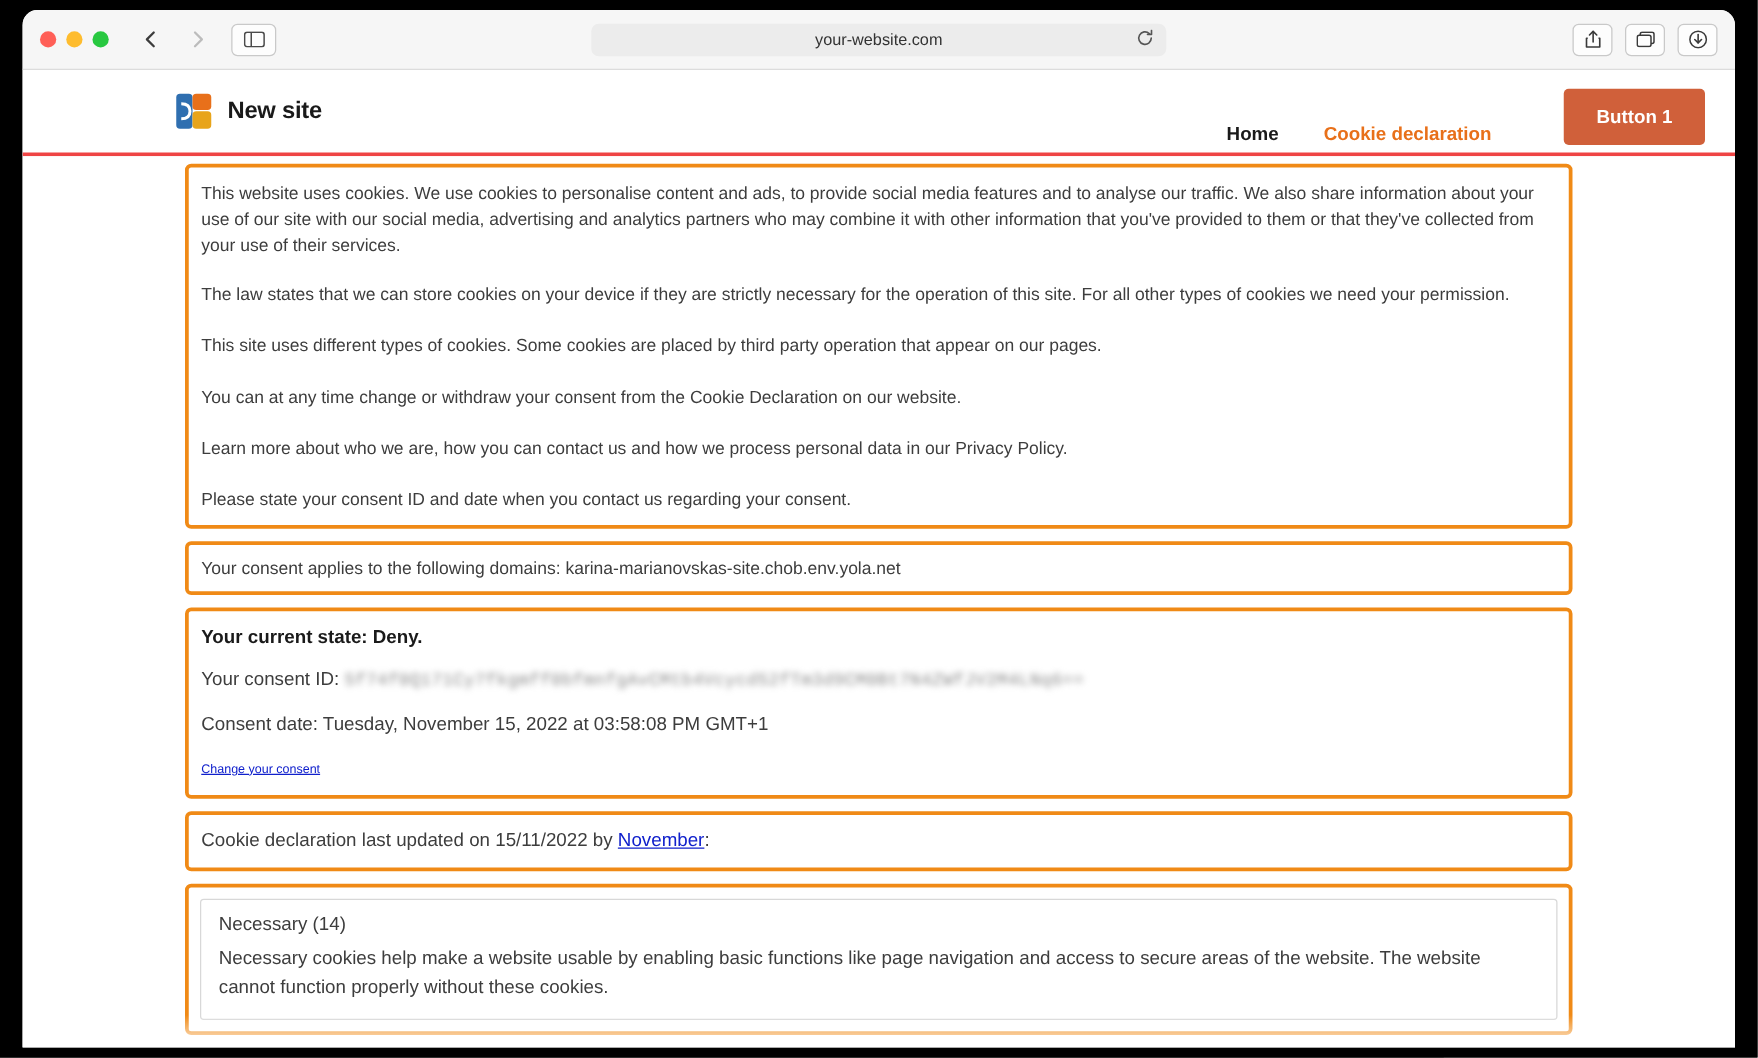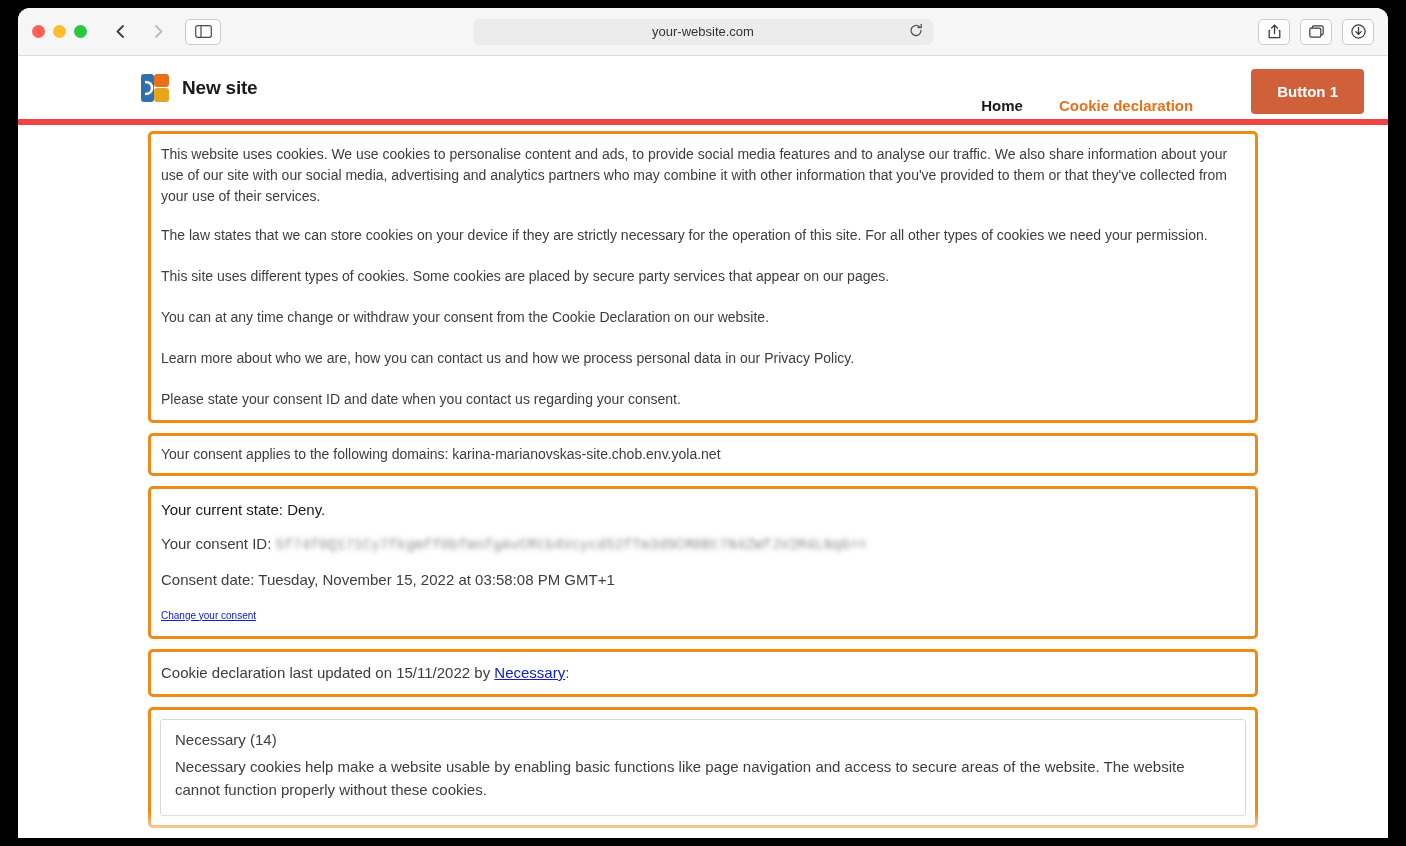--- a/index.html
+++ b/index.html
@@ -89,21 +89,21 @@
     color: #3a3a3a;
   }
 
   
   .site-header {
     height: 69px;
     background: #ffffff;
     display: flex;
     align-items: center;
     padding: 0 24px 0 122px;
-    border-bottom: 6px solid #ef4444;
+    border-bottom: 3px solid #ef4444;
     position: relative;
   }
   .brand { display: flex; align-items: center; gap: 12px; }
   .logo {
     width: 30px; height: 30px;
     position: relative;
   }
   .site-name {
     font-size: 19px; font-weight: bold; color: #1a1a1a;
     letter-spacing: -0.2px;
@@ -158,21 +158,21 @@
   .one-line { padding: 8px 10px; }
   .one-line p { margin: 0; }
 
   .state-block { padding: 10px 10px 12px 10px; }
   .state-block .line {
     font-size: 15px;
     color: #3d3d3d;
     margin-bottom: 13px;
     line-height: 1.4;
   }
-  .state-block .line.bold { color: #1a1a1a; font-weight: normal; }
+  .state-block .line.bold { color: #1a1a1a; font-weight: bold; }
   .state-block .line:last-child { margin-bottom: 0; }
   .consent-id-val {
     color: #8a8a8a;
     filter: blur(2.6px);
     letter-spacing: 0.3px;
     font-size: 14px;
     font-family: "Liberation Mono", monospace;
   }
   .link {
     color: #1020cc;
@@ -296,21 +296,21 @@
         <button class="cta">Button 1</button>
       </div>
     </div>
 
     <div class="page">
       <div class="content">
 
         <div class="hl block-intro">
           <p>This website uses cookies. We use cookies to personalise content and ads, to provide social media features and to analyse our traffic. We also share information about your use of our site with our social media, advertising and analytics partners who may combine it with other information that you've provided to them or that they've collected from your use of their services.</p>
           <p>The law states that we can store cookies on your device if they are strictly necessary for the operation of this site. For all other types of cookies we need your permission.</p>
-          <p>This site uses different types of cookies. Some cookies are placed by secure party services that appear on our pages.</p>
+          <p>This site uses different types of cookies. Some cookies are placed by third party operation that appear on our pages.</p>
           <p>You can at any time change or withdraw your consent from the Cookie Declaration on our website.</p>
           <p>Learn more about who we are, how you can contact us and how we process personal data in our Privacy Policy.</p>
           <p>Please state your consent ID and date when you contact us regarding your consent.</p>
         </div>
 
         <div class="hl one-line">
           <p>Your consent applies to the following domains: karina-marianovskas-site.chob.env.yola.net</p>
         </div>
 
         <div class="hl state-block">
@@ -319,21 +319,21 @@
             <span>Your consent ID:</span>
             <span class="consent-id-val">5f74f0Q171Cy7fkgmff0bfmnfgAvCMtb4Vcycd52fTm3d9CM0Bt7N4ZWfJV2M4LNq6==</span>
           </div>
           <div class="line">Consent date: Tuesday, November 15, 2022 at 03:58:08 PM GMT+1</div>
           <div class="line">
             <a class="link" href="#">Change your consent</a>
           </div>
         </div>
 
         <div class="hl decl-block">
-          <p><span>Cookie declaration last updated on 15/11/2022 by </span><a class="link-inline" href="#">Necessary</a><span>:</span></p>
+          <p><span>Cookie declaration last updated on 15/11/2022 by </span><a class="link-inline" href="#">November</a><span>:</span></p>
         </div>
 
         <div class="cat-block">
           <div class="cat-inner">
             <p class="cat-title">Necessary (14)</p>
             <p class="cat-desc">Necessary cookies help make a website usable by enabling basic functions like page navigation and access to secure areas of the website. The website cannot function properly without these cookies.</p>
           </div>
         </div>
 
       </div>

